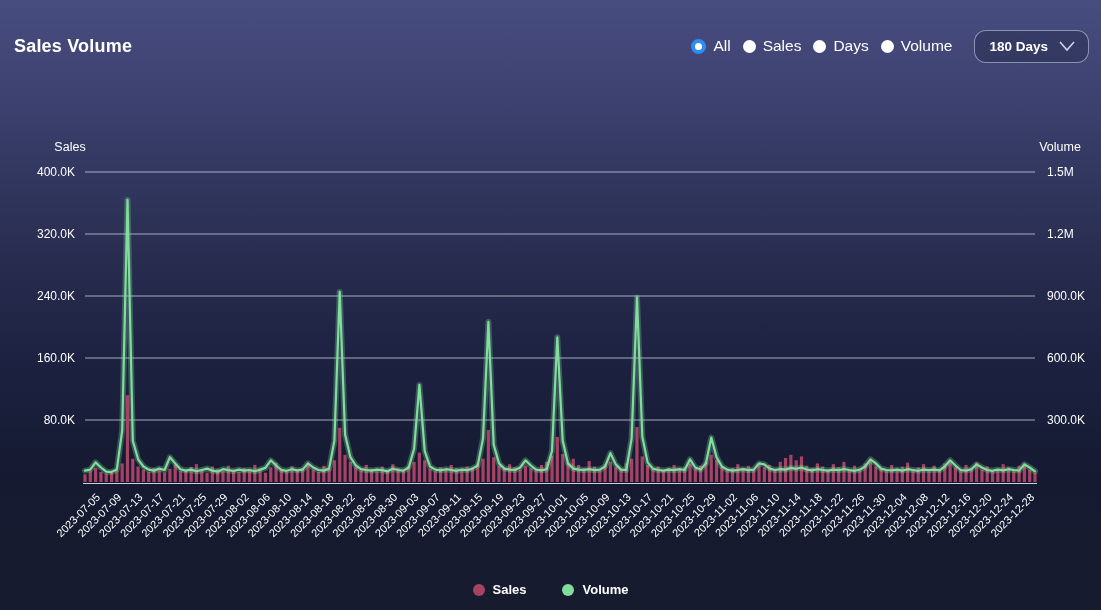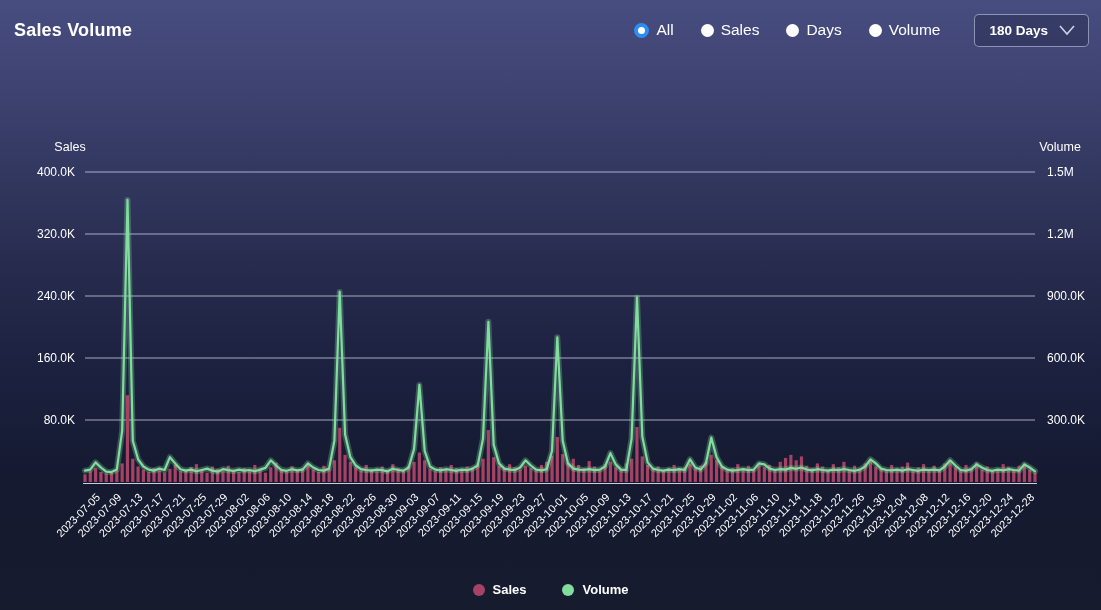--- a/index.html
+++ b/index.html
@@ -2,33 +2,33 @@
 <html><head>
 <meta charset="utf-8">
 <style>
   html,body{margin:0;padding:0;background:#0e1222;}
   .app{
     position:relative;width:1101px;height:610px;overflow:hidden;
     font-family:"Liberation Sans", sans-serif;
     background:linear-gradient(180deg,#484d80 0%,#3e4372 14%,#2b3054 38%,#1c2140 60%,#151a31 78%,#161b2e 100%);
   }
   .header{
-    position:absolute;top:0;left:0;right:0;height:52px;
+    position:absolute;top:16px;left:0;right:0;height:52px;
     display:flex;align-items:center;padding:4px 12px 0 14px;z-index:3;
   }
   .title{color:#ffffff;font-size:18px;font-weight:bold;letter-spacing:.2px;flex:0 0 auto;}
   .spacer{flex:1 1 auto;}
-  .radio-group{display:flex;align-items:center;gap:27px;margin-right:34px;}
+  .radio-group{display:flex;align-items:center;gap:12px;margin-right:22px;}
   .radio-item{display:flex;align-items:center;gap:7px;cursor:pointer;}
   .radio-dot{width:13px;height:13px;border-radius:50%;background:#ffffff;box-sizing:border-box;flex:0 0 auto;}
   .radio-dot.selected{width:15px;height:15px;background:#ffffff;border:4px solid #2e8df2;}
   .radio-label{color:#ffffff;font-size:15.5px;}
   .dropdown{
     display:flex;align-items:center;gap:10px;
-    border:1px solid rgba(215,220,240,.55);border-radius:5px;
+    border:1px solid rgba(215,220,240,.55);border-radius:12px;
     background:rgba(28,33,64,.35);
     padding:8px 12px 8px 14px;cursor:pointer;
   }
   .dropdown-value{color:#ffffff;font-size:13.5px;font-weight:bold;}
   .chevron{display:inline-flex;}
   #chart{position:absolute;left:0;top:0;}
   .legend{
     position:absolute;left:0;right:0;bottom:13px;
     display:flex;justify-content:center;align-items:center;gap:36px;z-index:3;
   }

